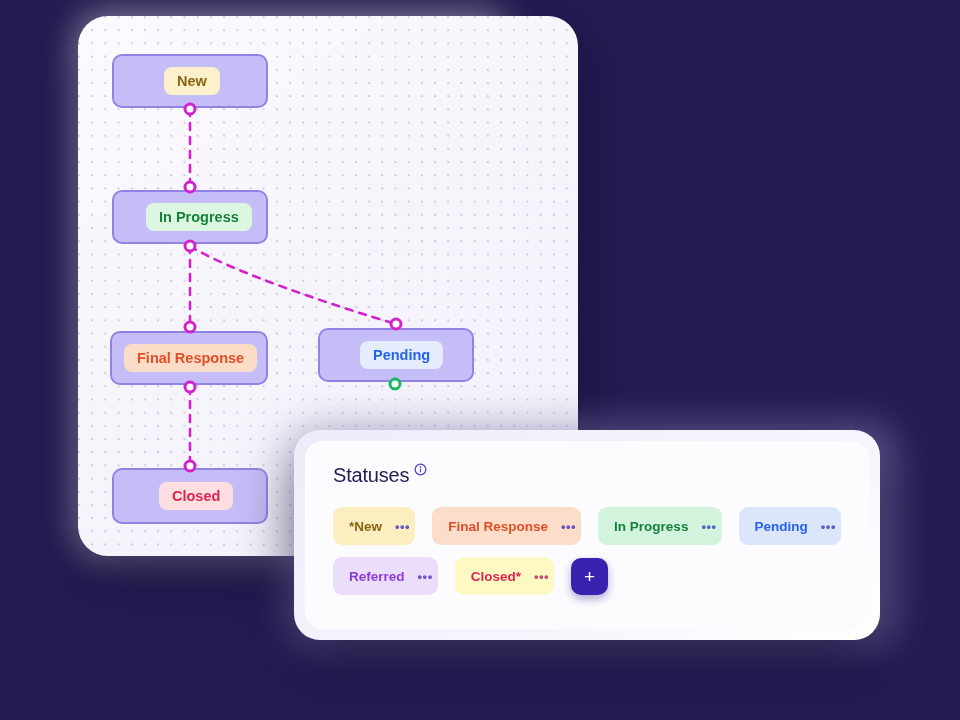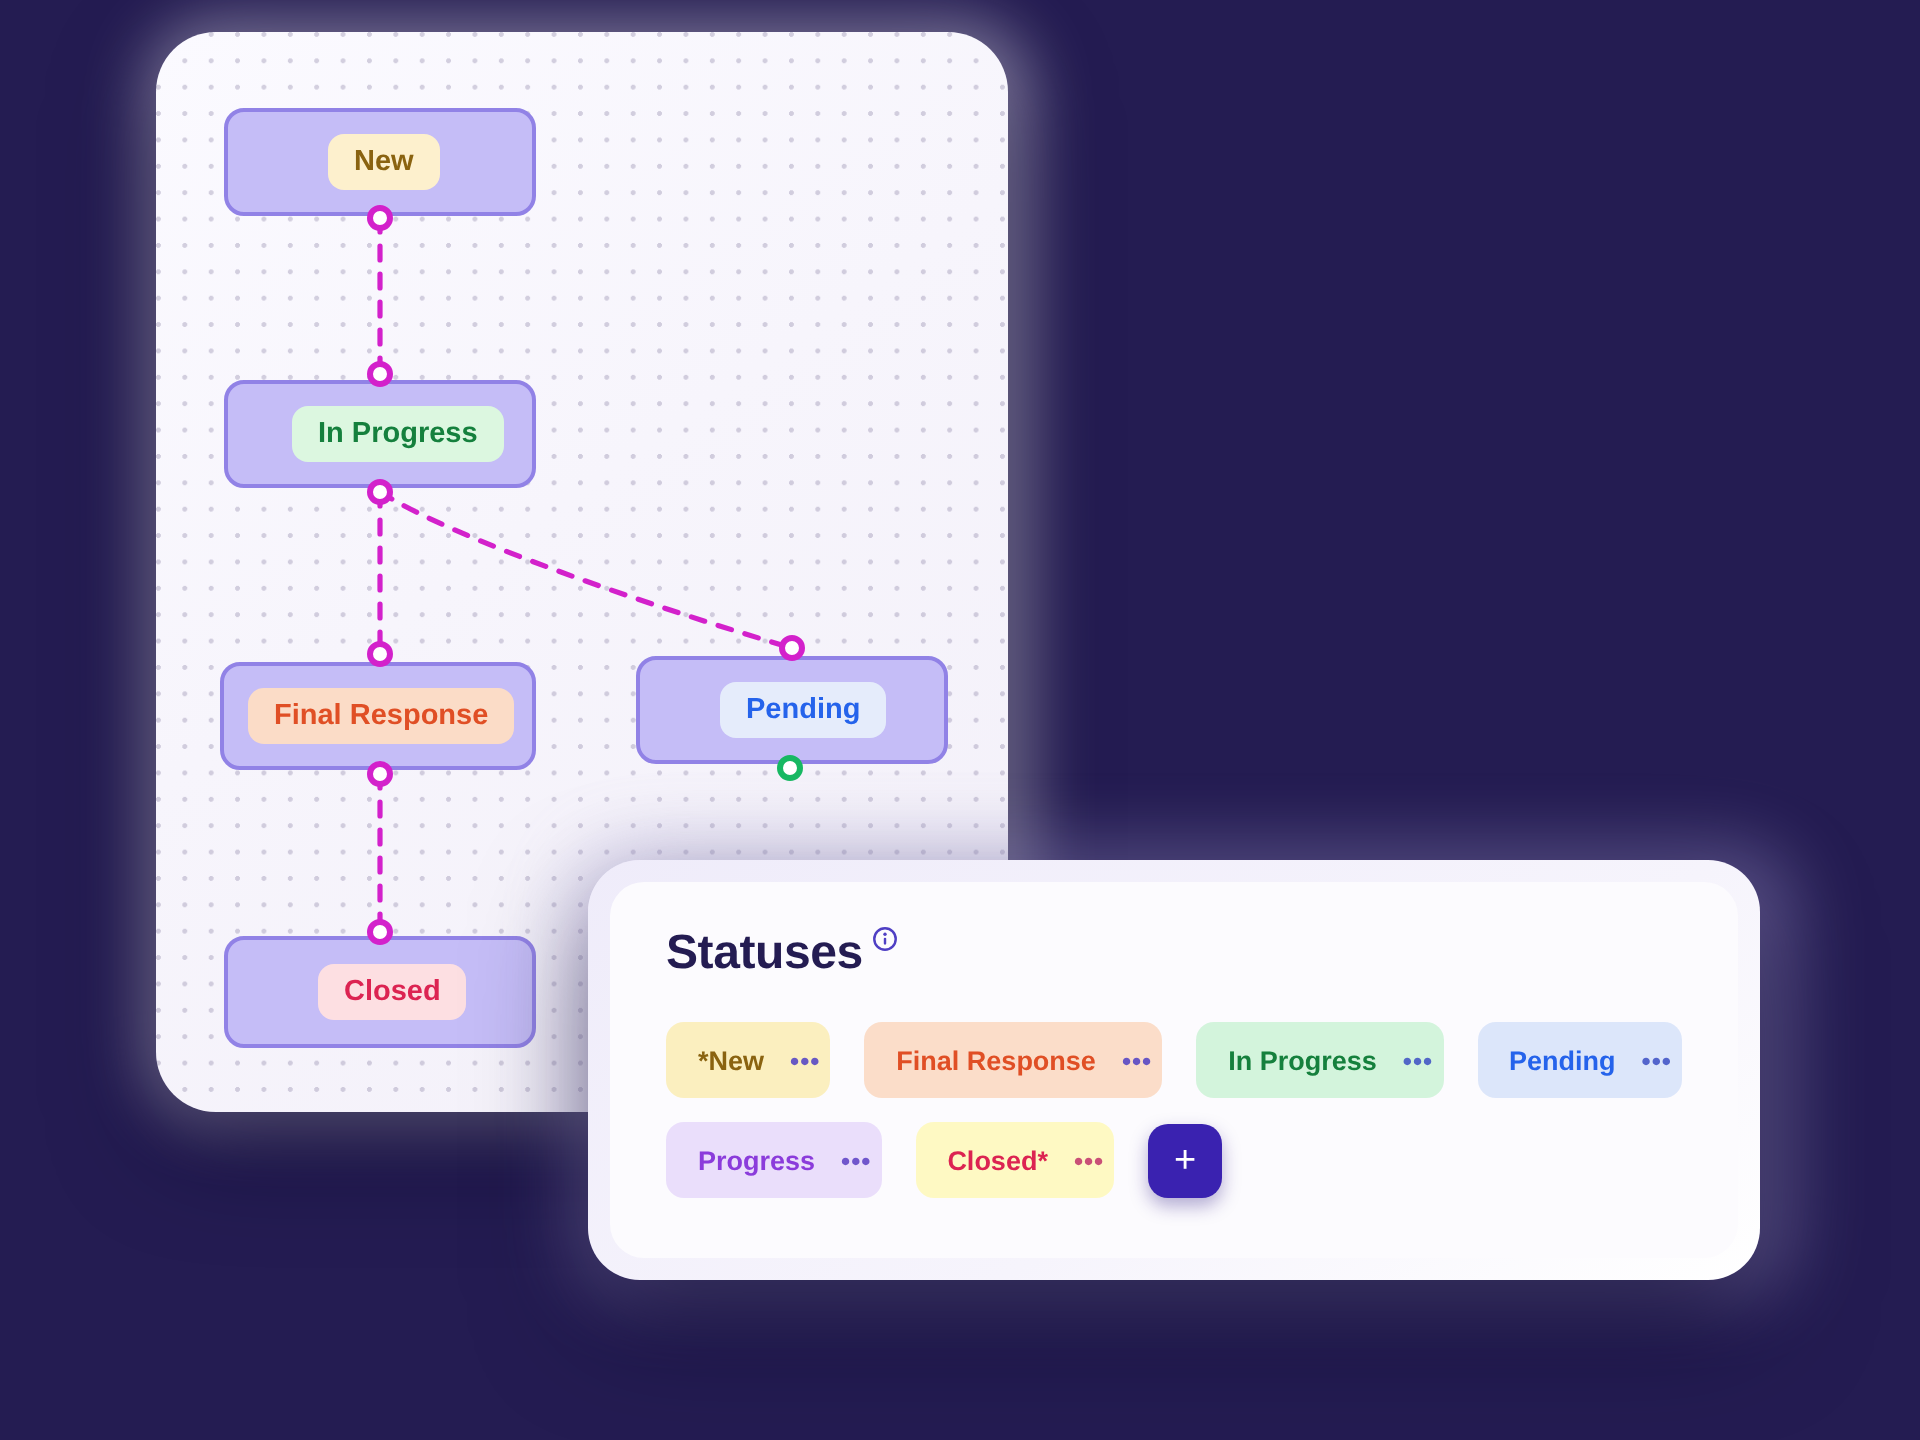--- a/index.html
+++ b/index.html
@@ -34,21 +34,21 @@
     height: 548px;
     border-radius: 34px;
     background: #efeaf8;
     filter: blur(16px);
     opacity: 0.55;
   }
   #flow-canvas {
     position: absolute;
     left: 78px;
     top: 16px;
-    width: 426px;
+    width: 500px;
     height: 540px;
     border-radius: 30px;
     background:
       radial-gradient(circle at 1.2px 1.2px, rgba(120,110,150,0.30) 1.1px, rgba(0,0,0,0) 1.2px)
       0 0 / 13.2px 13.2px,
       linear-gradient(145deg, #fbfaff 0%, #f7f5fc 45%, #f3f0f9 100%);
     box-shadow: 0 18px 50px rgba(10,5,40,0.55);
     overflow: hidden;
   }
   #flow-inner {
@@ -136,22 +136,22 @@
     padding: 24px 26px 20px 28px;
     position: relative;
   }
   #statuses-title-row {
     display: flex;
     align-items: flex-start;
     gap: 2px;
     margin-bottom: 22px;
   }
   #statuses-title {
-    font-size: 24px;
-    font-weight: 700;
+    font-size: 20px;
+    font-weight: 400;
     color: #241c52;
     letter-spacing: -0.2px;
     line-height: 1;
   }
   #info-icon {
     width: 13px;
     height: 13px;
     margin-top: -2px;
     margin-left: 3px;
     flex: 0 0 auto;
@@ -292,21 +292,21 @@
             <span>In Progress</span>
             <span class="chip-dots">•••</span>
           </div>
           <div class="status-chip chip-pending" style="background: rgb(220, 230, 250); color: rgb(37, 99, 235);">
             <span>Pending</span>
             <span class="chip-dots">•••</span>
           </div>
         </div>
       <div class="chip-row" id="chip-row-2">
         <div class="status-chip chip-referred" style="background: rgb(234, 222, 251); color: rgb(139, 60, 219);">
-            <span>Progress</span>
+            <span>Referred</span>
             <span class="chip-dots">•••</span>
           </div>
           <div class="status-chip chip-closed" style="background: #fef9c3; color: rgb(220, 36, 82);">
             <span>Closed*</span>
             <span class="chip-dots">•••</span>
           </div>
           <button id="add-status-button">+</button>
       </div>
 
     </div>

